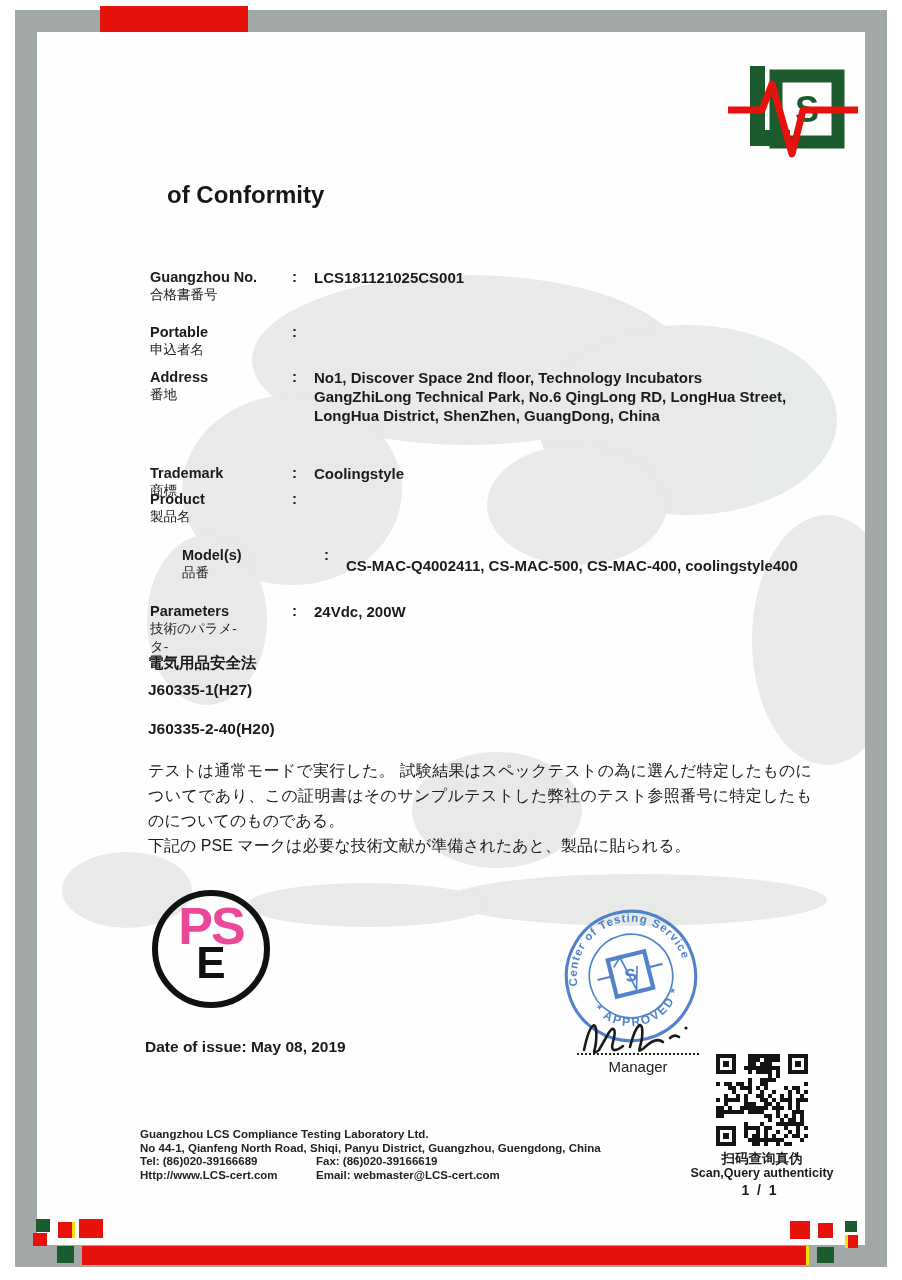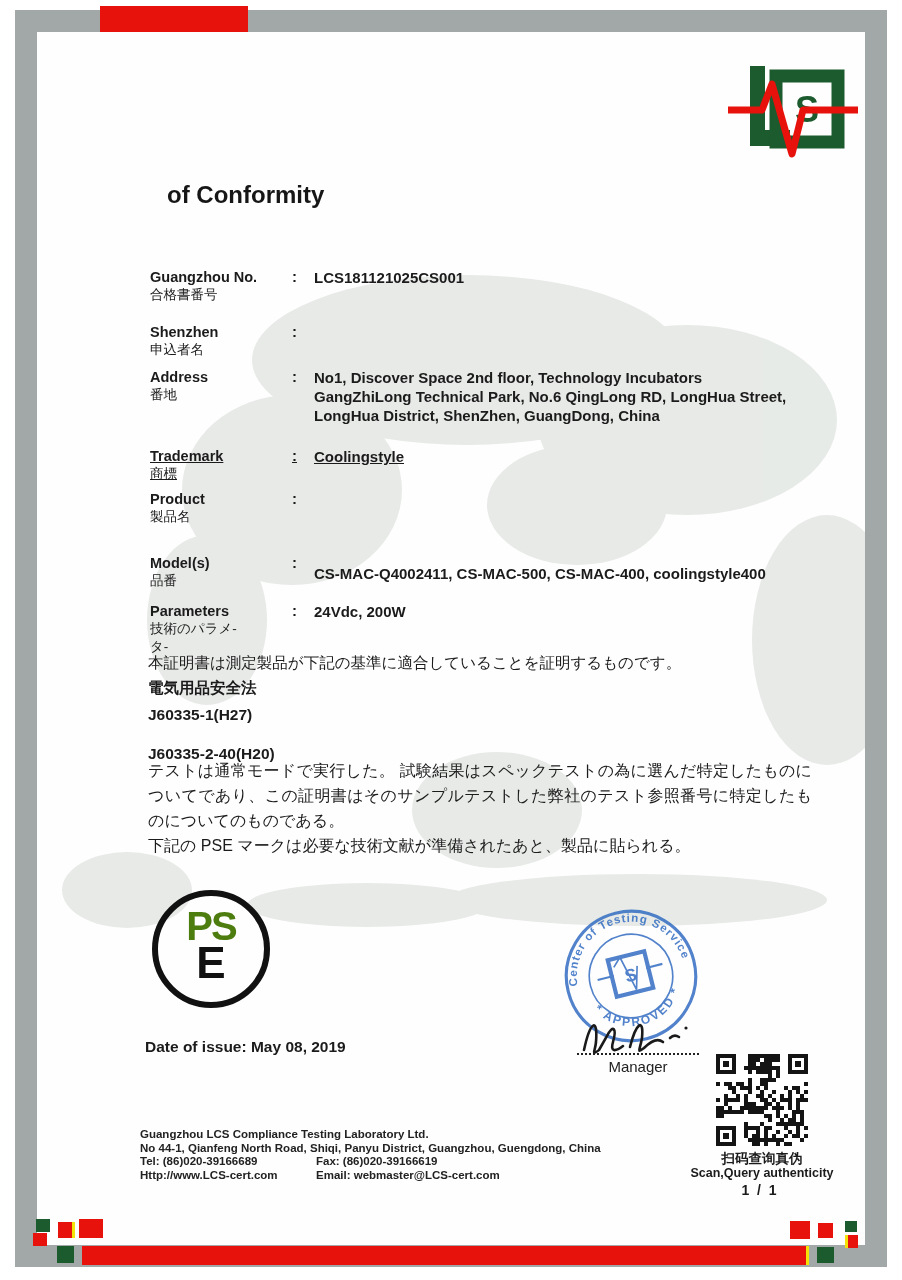--- a/index.html
+++ b/index.html
@@ -29,37 +29,37 @@
          letter-spacing:1px;color:#161616;}
   .subtitle{position:absolute;left:167px;top:181px;font-size:24px;font-weight:bold;color:#161616;}
 
   
   .fields{position:absolute;left:150px;top:268px;width:650px;}
   .frow{position:absolute;display:grid;grid-template-columns:142px 22px 1fr;width:650px;}
   .frow .lab{font-size:14.5px;font-weight:bold;line-height:18px;}
   .frow .sub{font-size:13.5px;line-height:18px;white-space:pre-line;}
   .frow .sep{font-size:15px;font-weight:bold;}
   .frow .val{font-size:15px;font-weight:bold;line-height:19px;white-space:pre-line;}
-  .r1{top:0px;} .r2{top:55px;} .r3{top:100px;} .r4{top:179px;text-decoration:underline;}
-  .r5{top:222px;} .r6{top:286px;} .r7{top:334px;}
+  .r1{top:0px;} .r2{top:55px;} .r3{top:100px;} .r4{top:196px;}
+  .r5{top:222px;} .r6{top:278px;margin-left:32px;} .r7{top:334px;}
   .r6 .val{padding-top:10px;}
 
   
   .statement{position:absolute;left:148px;top:650px;width:680px;font-size:15.5px;line-height:25px;}
   .statement .bold{font-weight:bold;}
   .statement .std1{margin-top:2px;font-weight:bold;}
   .statement .std2{margin-top:14px;font-weight:bold;}
   .notes{position:absolute;left:148px;top:758px;width:664px;font-size:16px;line-height:25px;
          text-align:justify;}
   .notes .n2,.notes .n3{text-align:left;}
 
   
   .pse{position:absolute;left:152px;top:890px;width:106px;height:106px;border:6px solid #111;
        border-radius:50%;text-align:center;background:transparent;}
-  .pse .ps{font-size:40px;font-weight:bold;letter-spacing:-2px;line-height:44px;margin-top:8px;color:#4d7c0f;}
+  .pse .ps{font-size:52px;font-weight:bold;letter-spacing:-2px;line-height:44px;margin-top:8px;color:#ec4899;}
   .pse .e{font-size:44px;font-weight:bold;line-height:38px;margin-top:-4px;color:#111;}
 
   
   .date-line{position:absolute;left:145px;top:1038px;font-size:15.5px;font-weight:bold;}
 
   
   .stamp{position:absolute;left:558px;top:903px;width:146px;height:146px;
          transform:rotate(-14deg);opacity:.88;}
   .signature{position:absolute;left:576px;top:1014px;width:130px;height:42px;}
   .sigline{position:absolute;left:577px;top:1053px;width:122px;border-bottom:2px dotted #222;}
@@ -137,21 +137,21 @@
       <div class="frow r1">
         <div>
             <div class="lab">Guangzhou No.</div>
              <div class="sub">合格書番号</div>
           </div>
         <div class="sep">:</div>
         <div class="val">LCS181121025CS001</div>
       </div>
       <div class="frow r2">
         <div>
-            <div class="lab">Shenzhen</div>
+            <div class="lab">Portable</div>
              <div class="sub">申込者名</div>
           </div>
         <div class="sep">:</div>
       </div>
       <div class="frow r3">
         <div>
             <div class="lab">Address</div>
              <div class="sub">番地</div>
           </div>
         <div class="sep">:</div>
@@ -187,21 +187,20 @@
             <div class="lab">Parameters</div>
              <div class="sub">技術のパラメ-
 タ-</div>
           </div>
         <div class="sep">:</div>
         <div class="val">24Vdc, 200W</div>
       </div>
     </div>
 
     <div class="statement">
-      <div>本証明書は測定製品が下記の基準に適合していることを証明するものです。</div>
       <div class="bold">電気用品安全法</div>
       <div class="std1">J60335-1(H27)</div>
       <div class="std2">J60335-2-40(H20)</div>
     </div>
 
     <div class="notes">
       <div class="n1">テストは通常モードで実行した。 試験結果はスペックテストの為に選んだ特定したものについてであり、この証明書はそのサンプルテストした弊社のテスト参照番号に特定したものについてのものである。</div>
       <div class="n2">下記の PSE マークは必要な技術文献が準備されたあと、製品に貼られる。</div>
     </div>
 

